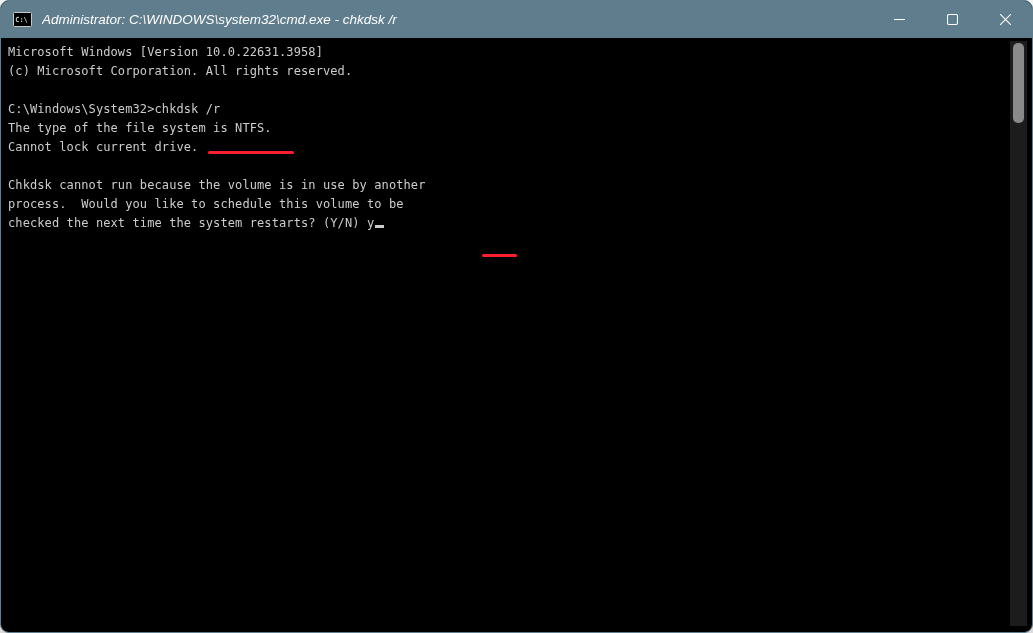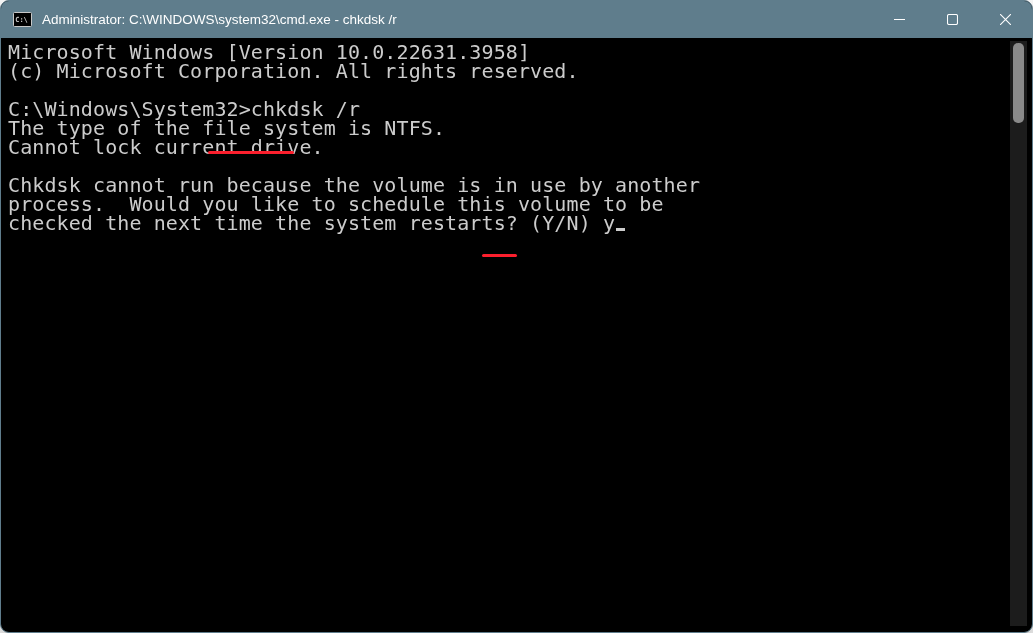--- a/index.html
+++ b/index.html
@@ -26,39 +26,39 @@
       align-items:center;
       color:#fff;
       font-size:13.5px;
       user-select:none;
     }
     .titlebar .icon{
       width:19px;height:15px;
       margin:0 10px 0 12px;
       flex:0 0 auto;
     }
-    .titlebar .title{flex:1 1 auto;white-space:nowrap;overflow:hidden;text-overflow:ellipsis;}
+    .titlebar .title{flex:1 1 auto;white-space:nowrap;overflow:hidden;text-overflow:ellipsis;font-style:italic;}
     .winbtn{
       width:53px;height:37px;
       display:flex;align-items:center;justify-content:center;
       color:#fff;
       cursor:pointer;
     }
     .winbtn svg{stroke:#fff;stroke-width:1.1;fill:none}
     
     .client{
       position:absolute;left:5px;right:5px;top:40px;bottom:6px;
       background:#000;
       padding:10px 0 4px 4px;
     }
     .term{
       position:absolute;left:2px;right:22px;top:2px;bottom:2px;
       color:#ccc;
       font-family:Consolas,"Lucida Console",monospace;
-      font-size:20px;
+      font-size:12px;
       line-height:19px;
       letter-spacing:0.1px;
       white-space:pre-wrap;
       word-break:break-word;
     }
     .cursor{
       display:inline-block;
       width:9px;height:3px;
       background:#ccc;
       vertical-align:-1px;

